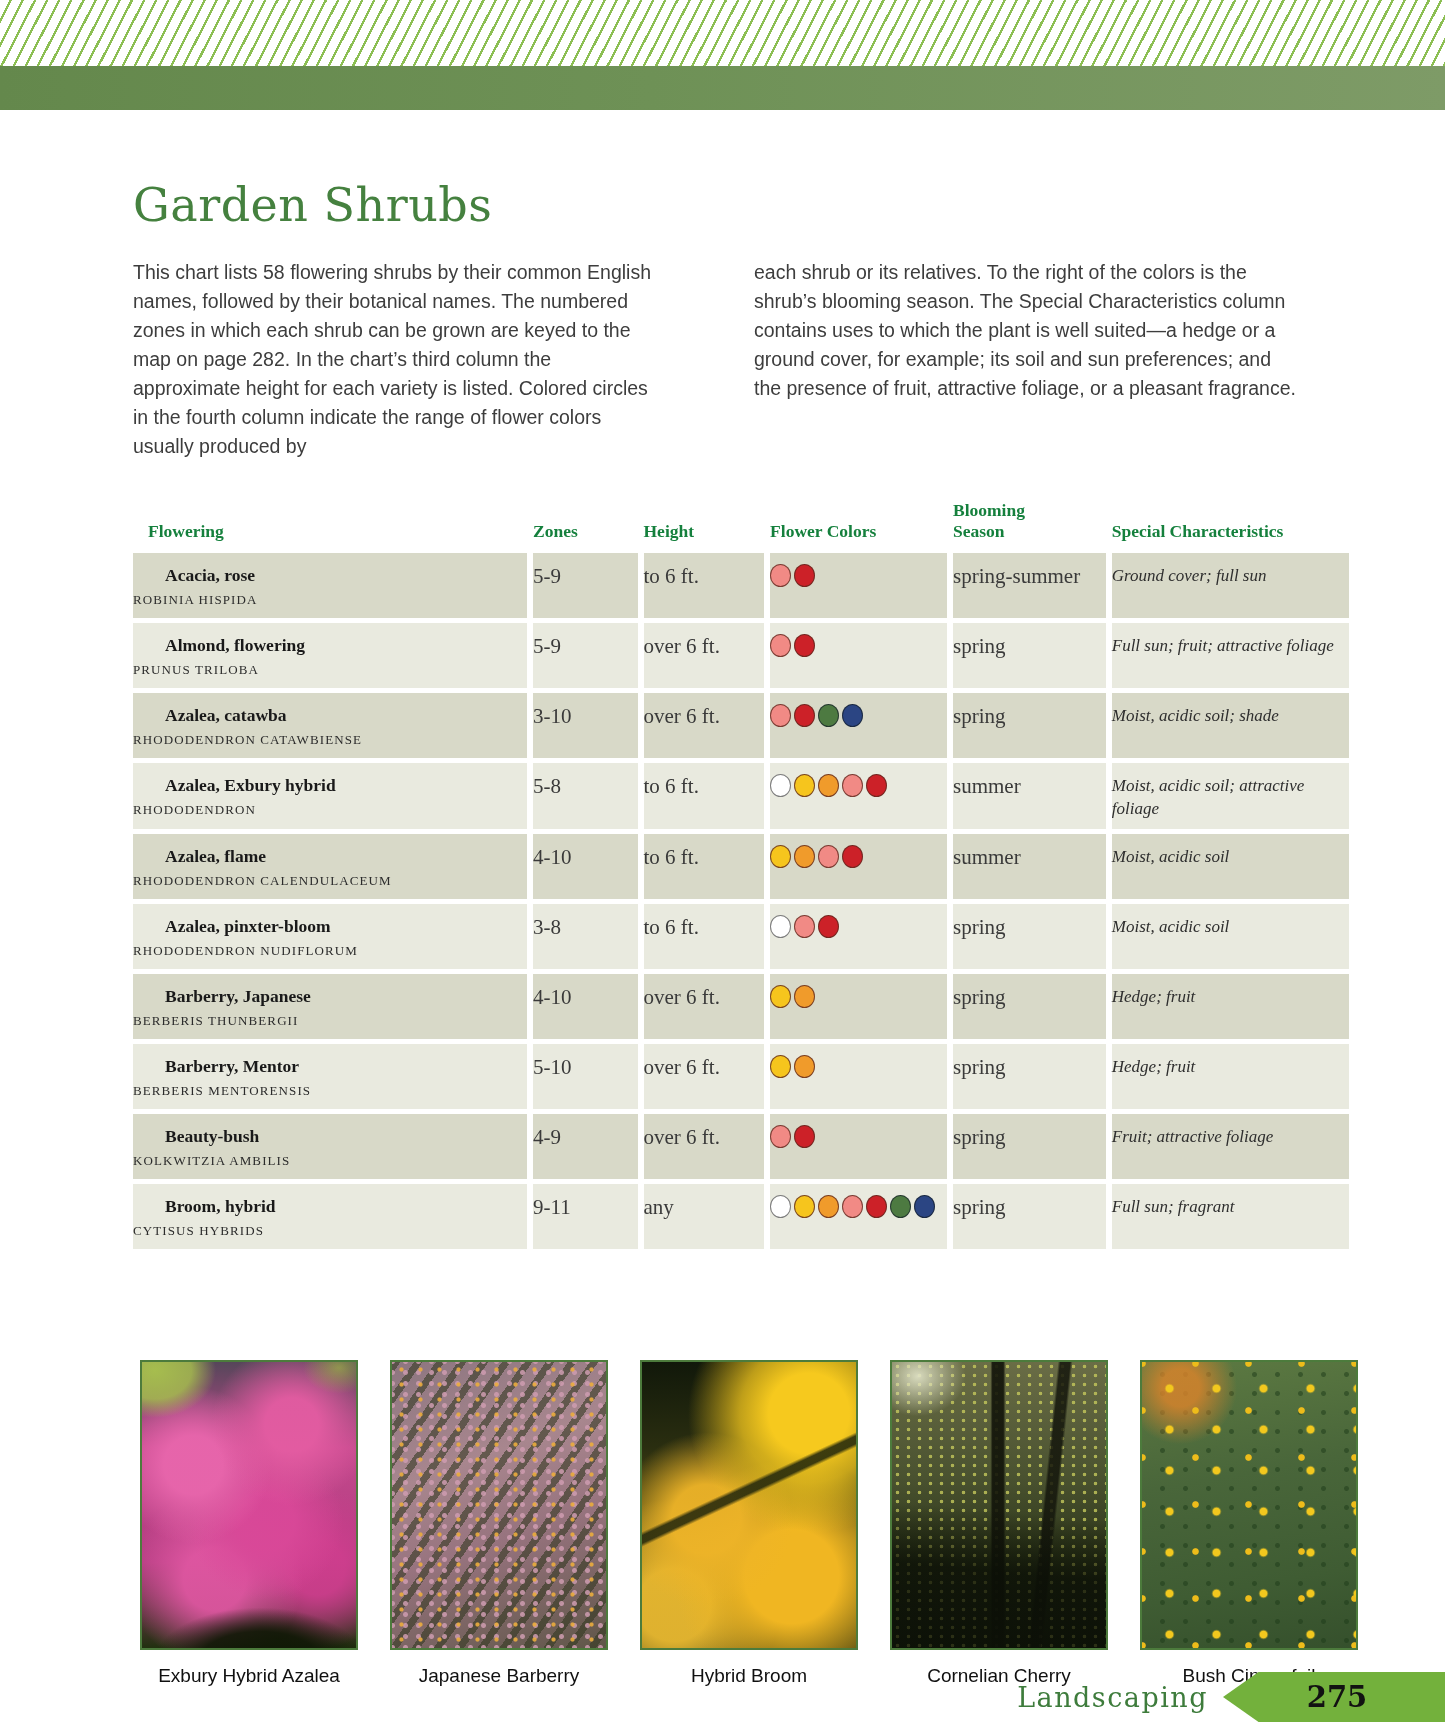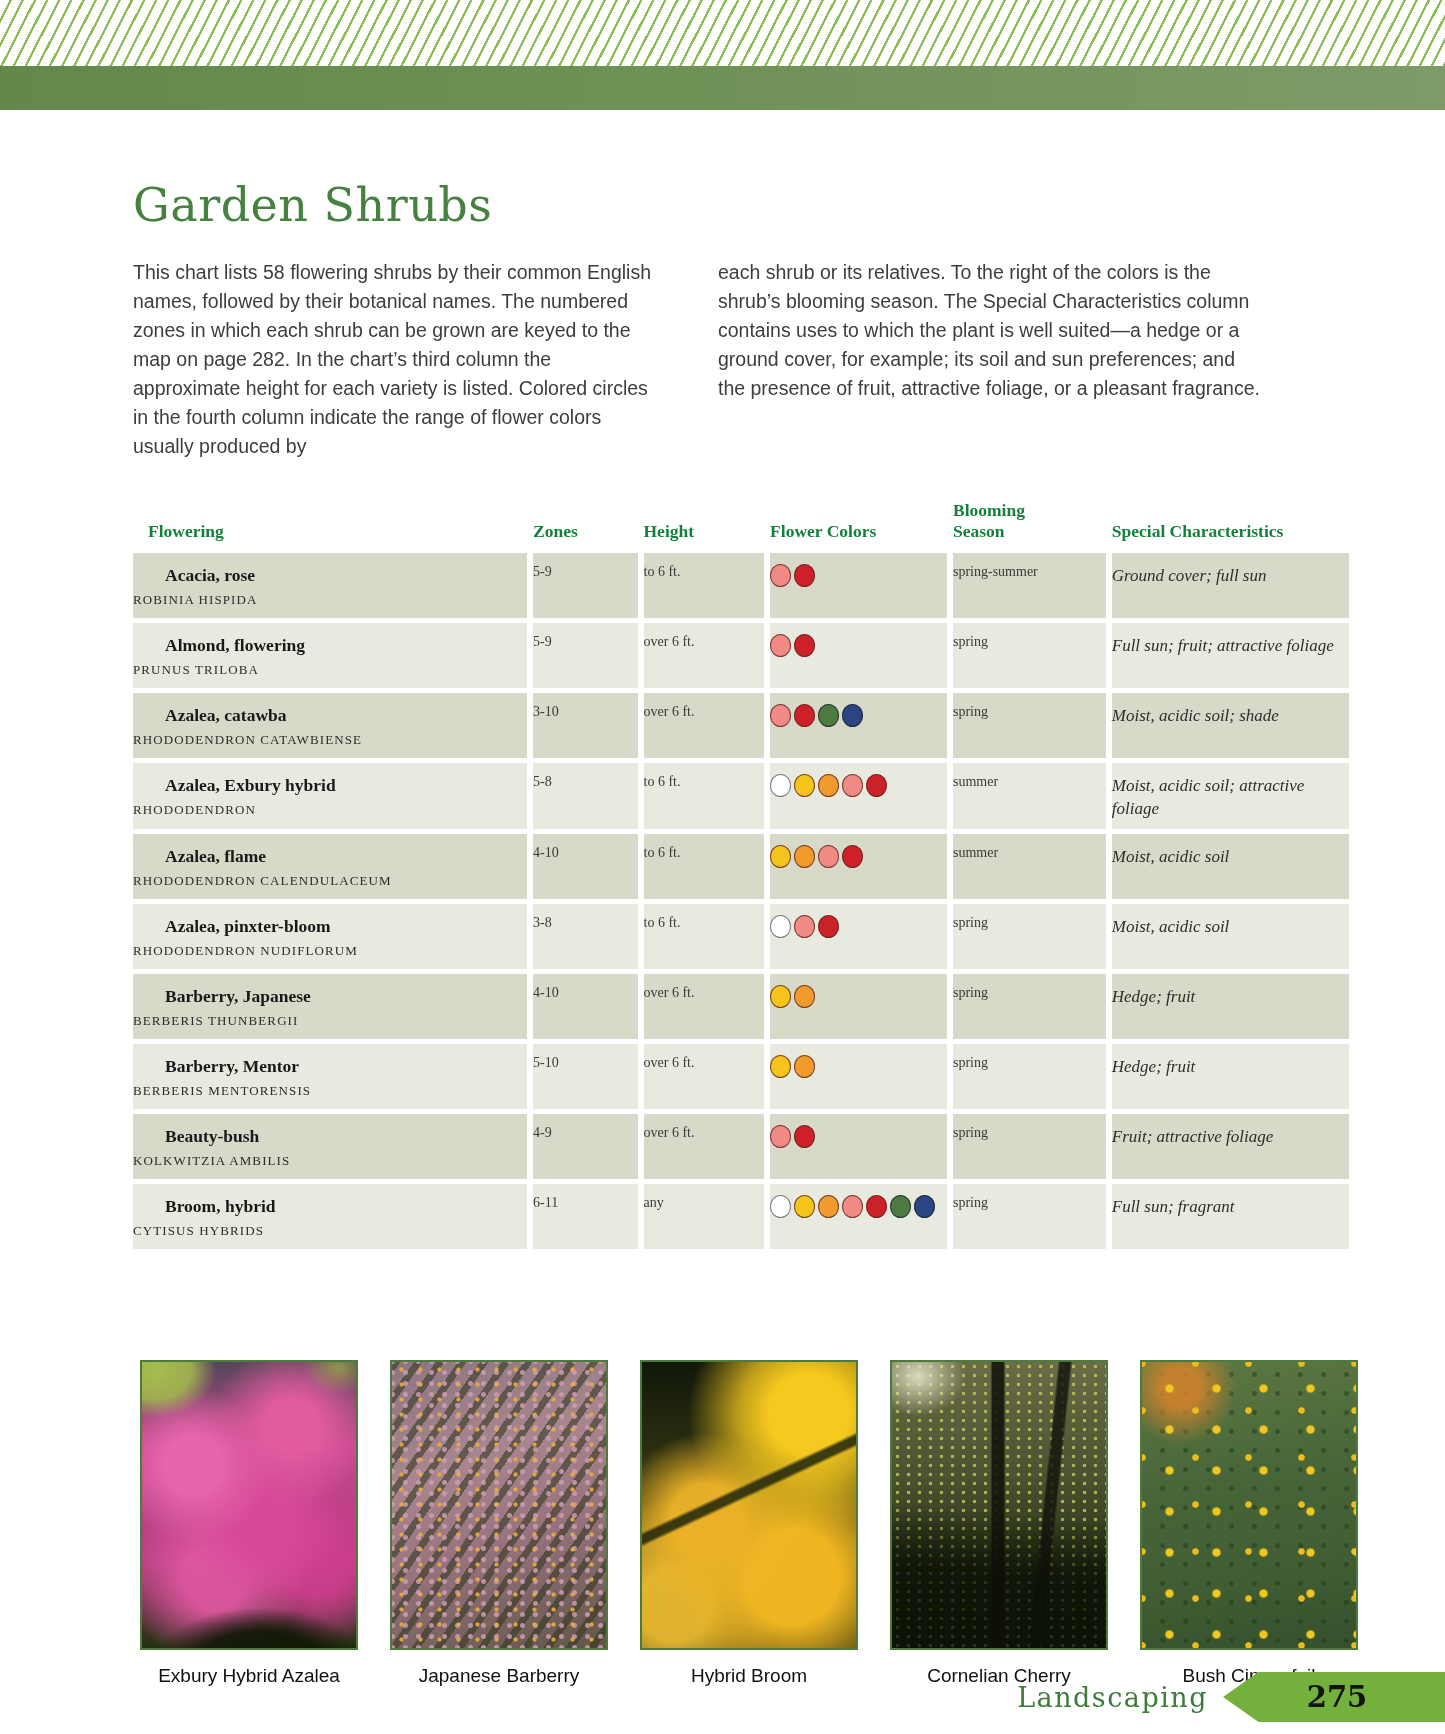--- a/index.html
+++ b/index.html
@@ -19,41 +19,41 @@
   }
   
   .content { padding:0 90px 0 133px; }
   h1.page-title {
     margin-top:68px;
     font-family:"DejaVu Serif", serif;
     font-size:46px; font-weight:500; color:#45813f; letter-spacing:0.5px;
   }
   .intro { display:flex; margin-top:26px; }
   .intro .col { font-size:19.5px; line-height:29px; color:#3d3d3d; }
-  .intro .col1 { width:524px; margin-right:61px; }
+  .intro .col1 { width:524px; margin-right:97px; }
   .intro .col2 { width:548px; }
   
   table.shrubs {
     margin-top:34px; border-collapse:separate; border-spacing:6px 5px;
     table-layout:fixed; width:1228px; margin-left:-6px;
     font-family:"Liberation Serif", serif;
   }
   table.shrubs th {
     text-align:left; vertical-align:bottom; padding:0 0 6px 0;
     font-size:17.5px; font-weight:bold; color:#15803d; background:transparent;
   }
   table.shrubs th.first { padding-left:15px; }
   th.th-blooming { white-space:pre-line; line-height:21px; }
   table.shrubs td { vertical-align:top; padding:11px 8px 9px 0; }
   tr.dark td  { background:#d8d9c8; }
   tr.light td { background:#e9eadf; }
   td.c-name { padding-left:15px; }
   .shrub-name { font-size:17.5px; font-weight:bold; color:#191919; line-height:22px;margin-left:32px; }
   .botanical  { font-size:13px; letter-spacing:1.1px; color:#2c2c2c; margin-top:5px; line-height:18px; }
-  td.c-plain  { font-size:14px; color:#3a3a3a; }
+  td.c-plain  { font-size:21px; color:#3a3a3a; }
   td.c-special{ font-size:17px; font-style:italic; color:#2e2e2e; line-height:23px; padding-right:10px; }
   .dotrow { white-space:nowrap; }
   .dot {
     display:inline-block; width:21px; height:23px; border-radius:50%;
     border:1.5px solid rgba(95,40,30,0.8); margin-right:3px; vertical-align:middle;
   }
   .dot.white { border-color:#7d7d7d; }
   .dot.green, .dot.navy { border-color:rgba(20,30,40,0.7); }
   
   .photo-strip { display:flex; justify-content:space-between; width:1216px; margin:106px 0 0 7px;gap:32px; }
@@ -270,21 +270,21 @@
               <div class="dotrow"><span class="dot pink" style="background: rgb(241, 138, 133);"></span><span class="dot red" style="background: rgb(204, 33, 40);"></span></div>
             </td>
           <td class="c-plain">spring</td>
           <td class="c-special">Fruit; attractive foliage</td>
         </tr>
         <tr class="light">
           <td class="c-name">
               <div class="shrub-name">Broom, hybrid</div>
               <div class="botanical">CYTISUS HYBRIDS</div>
             </td>
-          <td class="c-plain">6-11</td>
+          <td class="c-plain">9-11</td>
           <td class="c-plain">any</td>
           <td>
               <div class="dotrow"><span class="dot white" style="background: rgb(255, 255, 255);"></span><span class="dot yellow" style="background: rgb(246, 197, 29);"></span><span class="dot orange" style="background: rgb(240, 155, 43);"></span><span class="dot pink" style="background: rgb(241, 138, 133);"></span><span class="dot red" style="background: rgb(204, 33, 40);"></span><span class="dot green" style="background: rgb(77, 122, 65);"></span><span class="dot navy" style="background: rgb(43, 69, 131);"></span></div>
             </td>
           <td class="c-plain">spring</td>
           <td class="c-special">Full sun; fragrant</td>
         </tr>
       </tbody>
     </table>
 

